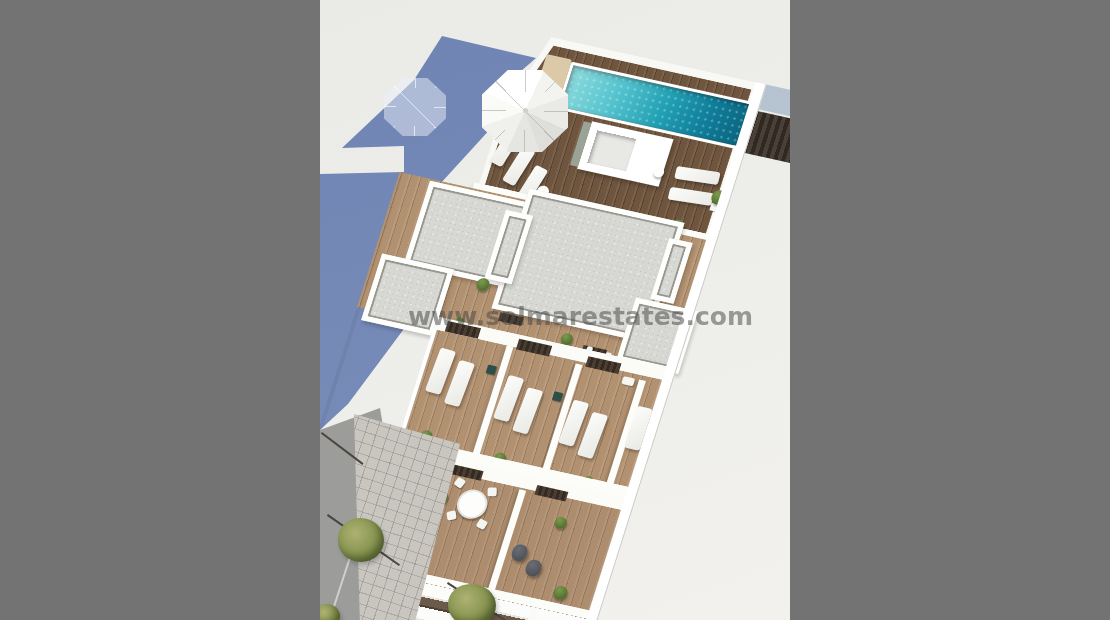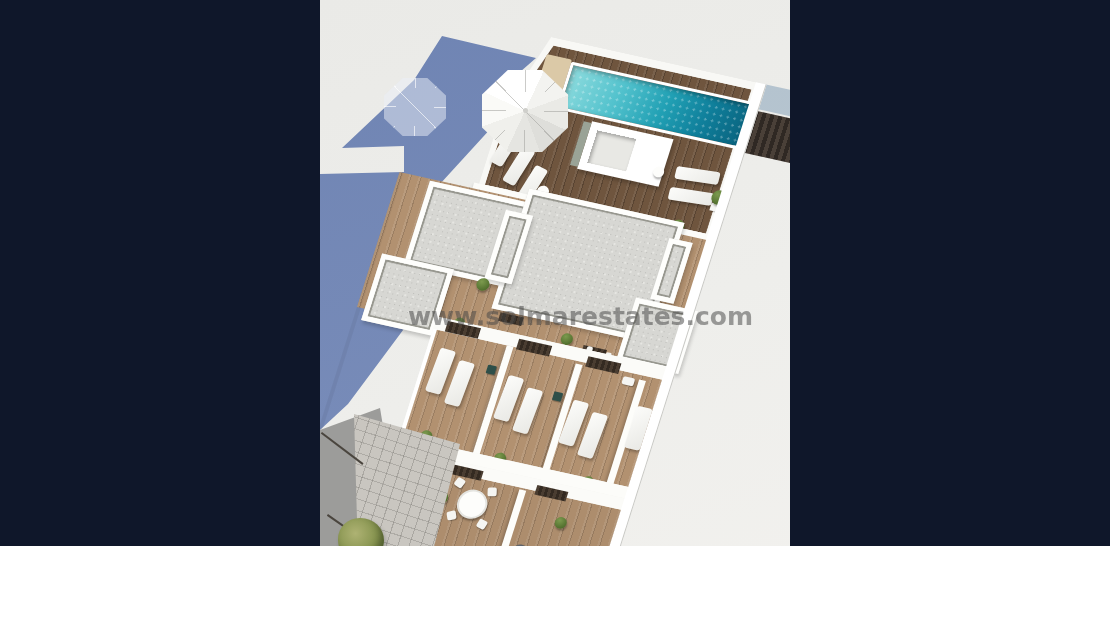--- a/index.html
+++ b/index.html
@@ -1,16 +1,16 @@
 <!DOCTYPE html>
 <html><head>
 <meta charset="utf-8">
 <style>
   html,body{margin:0;padding:0;background:#FFFFFF;}
-  .page{position:relative;width:1110px;height:546px;background:#0f172a;overflow:hidden;
+  .page{position:relative;width:1110px;height:620px;background:#737373;overflow:hidden;
         font-family:"DejaVu Sans",sans-serif;}
   .abs{position:absolute;}
   .photo{position:absolute;left:320px;top:0;width:470px;height:626px;overflow:hidden;
          background:linear-gradient(160deg,#EAEAE7 0%,#EEEEEB 55%,#F2F1EE 100%);}
   .building{position:absolute;left:110px;top:10px;width:410px;height:760px;
             transform-origin:0 0;transform:matrix(0.97,0.215,-0.30,0.95,0,0);}
   .wd{background-color:#6F553E;
       background-image:repeating-linear-gradient(90deg,rgba(255,255,255,.07) 0 2px,rgba(0,0,0,.20) 2px 3px,transparent 3px 9px);}
   .wl{background-color:#B29170;
       background-image:repeating-linear-gradient(90deg,rgba(255,255,255,.09) 0 2px,rgba(0,0,0,.13) 2px 3px,transparent 3px 10px);}

